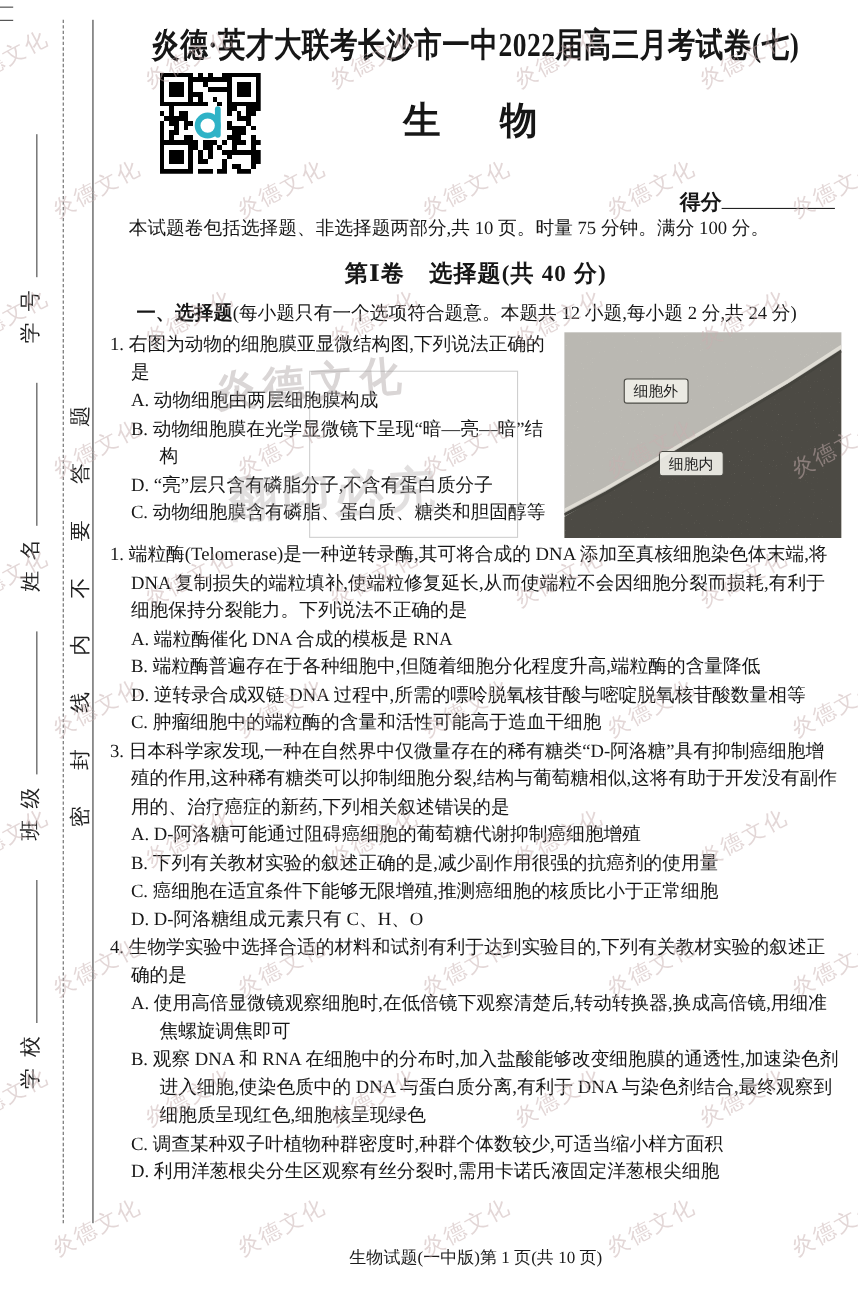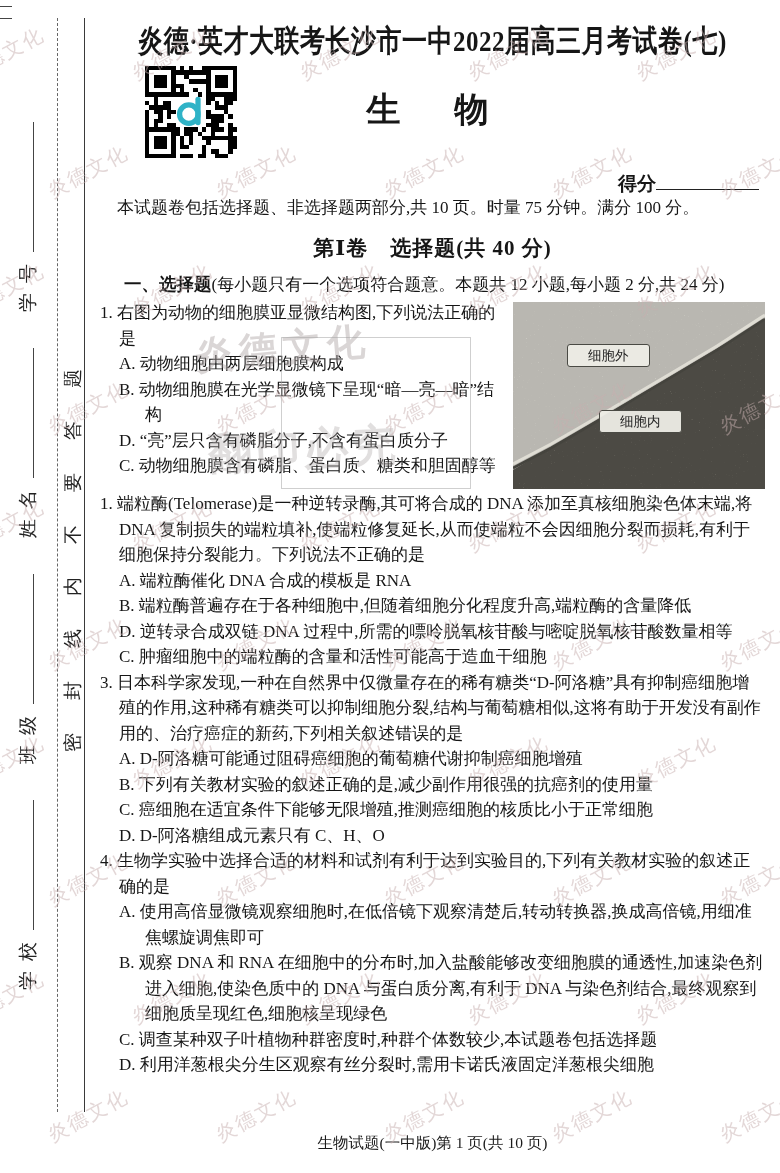--- a/index.html
+++ b/index.html
@@ -49,21 +49,21 @@
   .question{font-size:17px;line-height:25.5px;}
   .question p{margin:0;}
   .stem{padding-left:19px;text-indent:-19px;}
   .opt{padding-left:45px;text-indent:-26px;}
   .q2{clear:both;}
   
   .figure{float:right;width:252px;height:187px;position:relative;margin:2px 0 2px 6px;}
   .fig-label{
     position:absolute;font-size:13.5px;line-height:17px;color:#1c1c1c;
     background:rgba(237,236,230,0.95);border:1px solid #4a4a44;border-radius:3px;
-    padding:2px 20px;white-space:nowrap;
+    padding:2px 8px;white-space:nowrap;
   }
   .fl-out{left:54px;top:42px;}
   .fl-in{left:86px;top:108px;}
   
   .footer{position:absolute;left:100px;top:1133px;width:665px;text-align:center;font-size:15.5px;color:#1a1a1a;z-index:2;background:transparent;}
 </style>
 </head>
 <body>
 
 <div class="cutmark" style="top:6px"></div>
@@ -330,20 +330,20 @@
         <p class="stem">3. 日本科学家发现,一种在自然界中仅微量存在的稀有糖类“D-阿洛糖”具有抑制癌细胞增殖的作用,这种稀有糖类可以抑制细胞分裂,结构与葡萄糖相似,这将有助于开发没有副作用的、治疗癌症的新药,下列相关叙述错误的是</p>
         <p class="opt">A. D-阿洛糖可能通过阻碍癌细胞的葡萄糖代谢抑制癌细胞增殖</p>
         <p class="opt">B. 下列有关教材实验的叙述正确的是,减少副作用很强的抗癌剂的使用量</p>
         <p class="opt">C. 癌细胞在适宜条件下能够无限增殖,推测癌细胞的核质比小于正常细胞</p>
         <p class="opt">D. D-阿洛糖组成元素只有 C、H、O</p>
       </div>
       <div class="question">
         <p class="stem">4. 生物学实验中选择合适的材料和试剂有利于达到实验目的,下列有关教材实验的叙述正确的是</p>
         <p class="opt">A. 使用高倍显微镜观察细胞时,在低倍镜下观察清楚后,转动转换器,换成高倍镜,用细准焦螺旋调焦即可</p>
         <p class="opt">B. 观察 DNA 和 RNA 在细胞中的分布时,加入盐酸能够改变细胞膜的通透性,加速染色剂进入细胞,使染色质中的 DNA 与蛋白质分离,有利于 DNA 与染色剂结合,最终观察到细胞质呈现红色,细胞核呈现绿色</p>
-        <p class="opt">C. 调查某种双子叶植物种群密度时,种群个体数较少,本试题卷包括选择题</p>
+        <p class="opt">C. 调查某种双子叶植物种群密度时,种群个体数较少,可适当缩小样方面积</p>
         <p class="opt">D. 利用洋葱根尖分生区观察有丝分裂时,需用卡诺氏液固定洋葱根尖细胞</p>
       </div>
     </div>
 
 </div>
 
 <div class="footer">生物试题(一中版)第 1 页(共 10 页)</div>
 
 </body></html>

